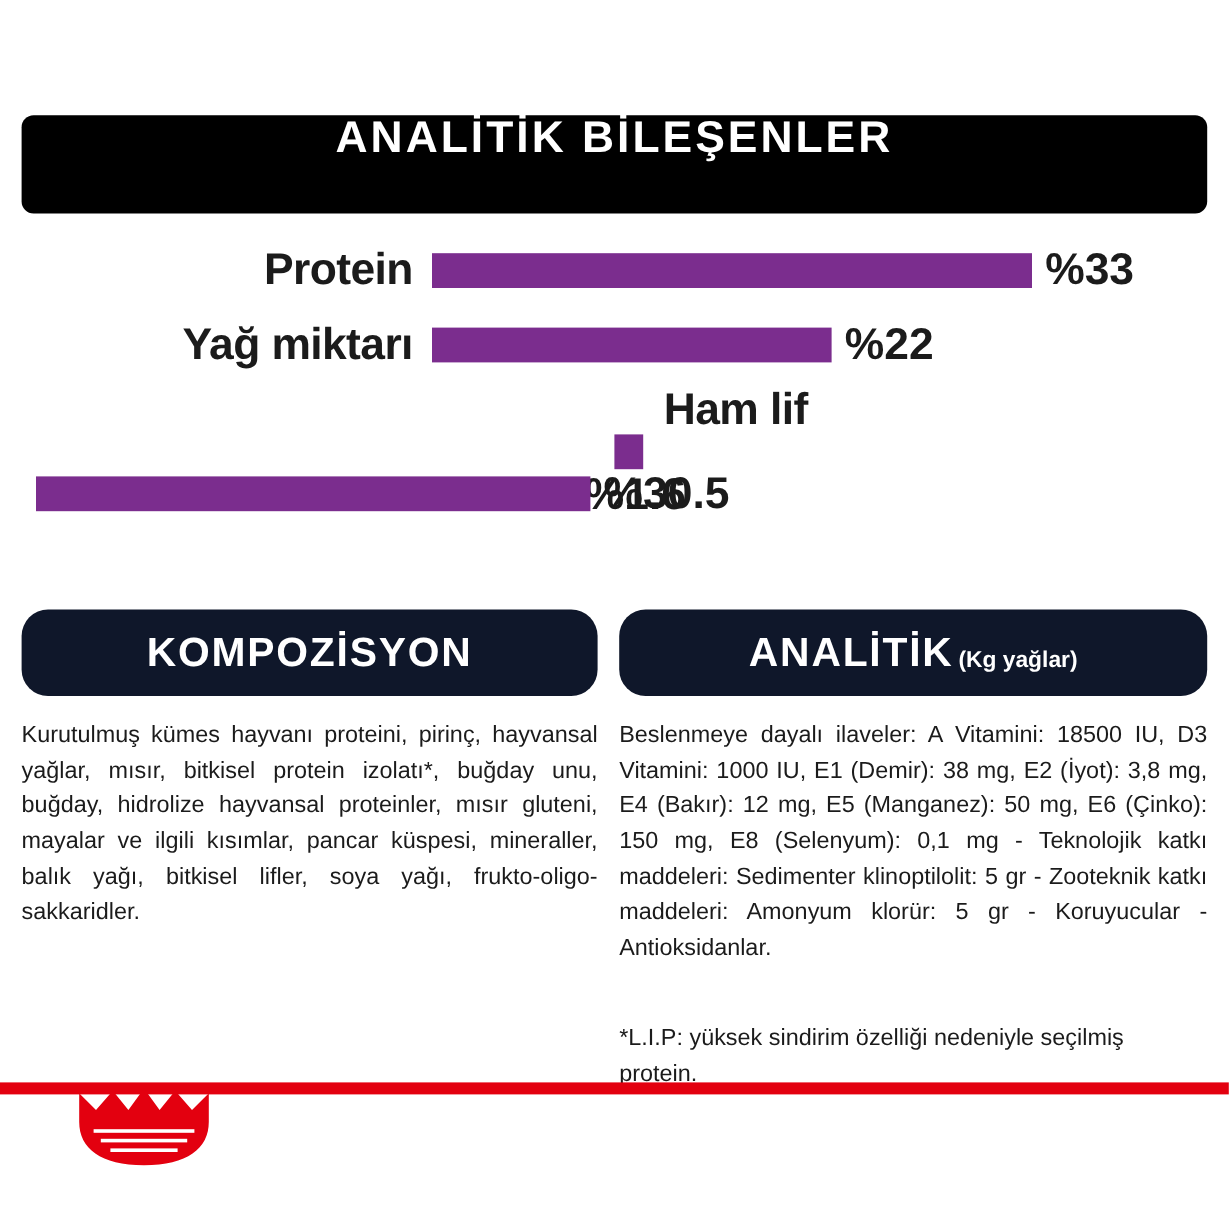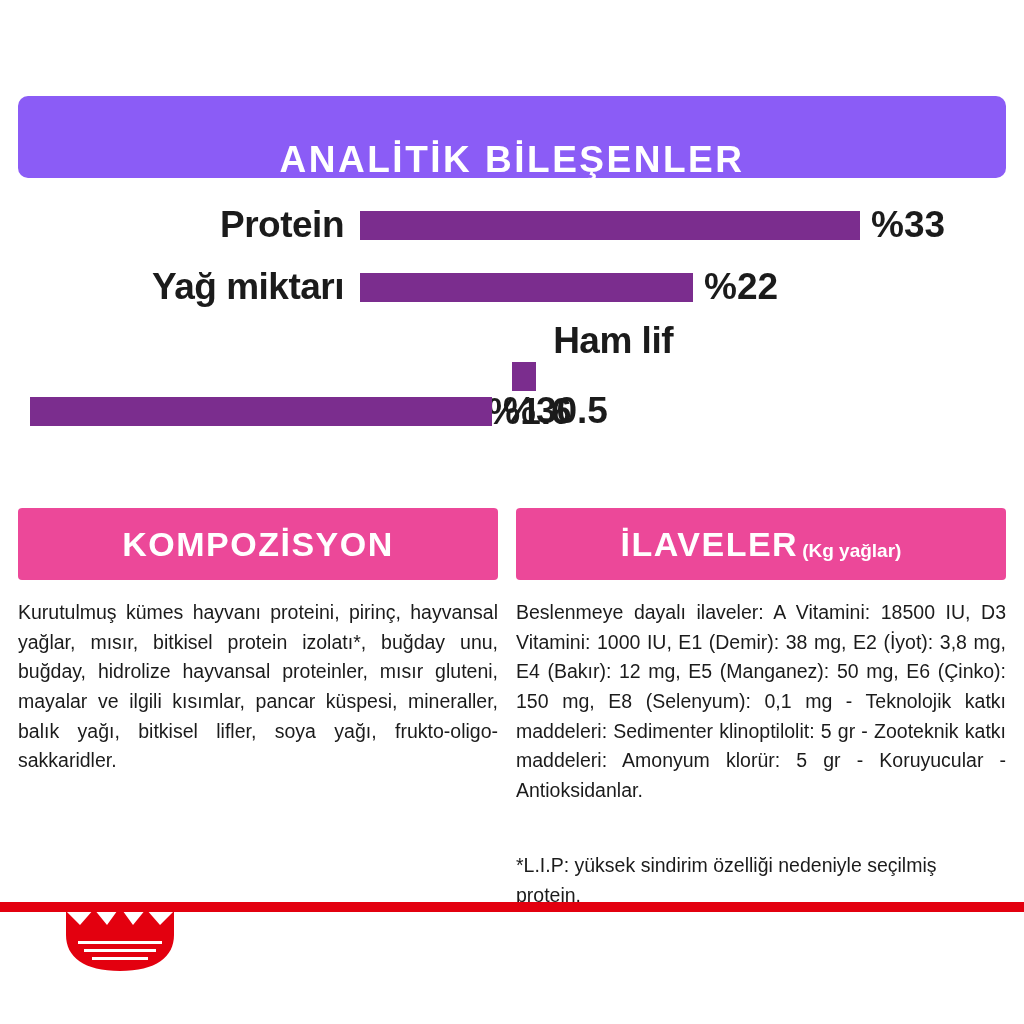--- a/index.html
+++ b/index.html
@@ -22,24 +22,24 @@
     height: 1024px;
   }
 
   
   .banner {
     position: absolute;
     left: 18px;
     top: 96px;
     width: 988px;
     height: 82px;
-    background: #8b5cf6;
+    background: #000000;
     border-radius: 10px;
     display: flex;
-    align-items: flex-end;
+    align-items: flex-start;
     justify-content: center;
   }
   .banner-title {
     color: #ffffff;
     font-size: 37px;
     font-weight: bold;
     letter-spacing: 2.5px;
     text-align: center;
     line-height: 1;
   }
@@ -87,22 +87,22 @@
   
   .panel {
     position: absolute;
     top: 508px;
   }
   .panel-left  { left: 18px;  width: 480px; }
   .panel-right { left: 516px; width: 490px; }
 
   .panel-head {
     height: 72px;
-    background: #ec4899;
-    border-radius: 4px;
+    background: #0f172a;
+    border-radius: 22px;
     display: flex;
     align-items: center;
     justify-content: center;
     box-sizing: border-box;
   }
   .panel-head-title {
     color: #ffffff;
     font-size: 34px;
     font-weight: bold;
     letter-spacing: 1.5px;
@@ -189,21 +189,21 @@
 
   <div class="panel panel-left">
     <div class="panel-head">
       <span class="panel-head-title">KOMPOZİSYON</span>
     </div>
     <div class="panel-body">Kurutulmuş kümes hayvanı proteini, pirinç, hayvansal yağlar, mısır, bitkisel protein izolatı*, buğday unu, buğday, hidrolize hayvansal proteinler, mısır gluteni, mayalar ve ilgili kısımlar, pancar küspesi, mineraller, balık yağı, bitkisel lifler, soya yağı, frukto-oligo-sakkaridler.</div>
   </div>
 
   <div class="panel panel-right">
     <div class="panel-head">
-      <span class="panel-head-title">İLAVELER</span>
+      <span class="panel-head-title">ANALİTİK</span>
       <span class="panel-head-sub">(Kg yağlar)</span>
     </div>
     <div class="panel-body">Beslenmeye dayalı ilaveler: A Vitamini: 18500 IU, D3 Vitamini: 1000 IU, E1 (Demir): 38 mg, E2 (İyot): 3,8 mg, E4 (Bakır): 12 mg, E5 (Manganez): 50 mg, E6 (Çinko): 150 mg, E8 (Selenyum): 0,1 mg - Teknolojik katkı maddeleri: Sedimenter klinoptilolit: 5 gr - Zooteknik katkı maddeleri: Amonyum klorür: 5 gr - Koruyucular - Antioksidanlar.</div>
     <div class="panel-note">*L.I.P: yüksek sindirim özelliği nedeniyle seçilmiş protein.</div>
   </div>
 
   <div class="red-band"></div>
 
   <div class="crown-wrap">
     <svg viewBox="0 0 120 70" width="120" height="70" aria-hidden="true">

